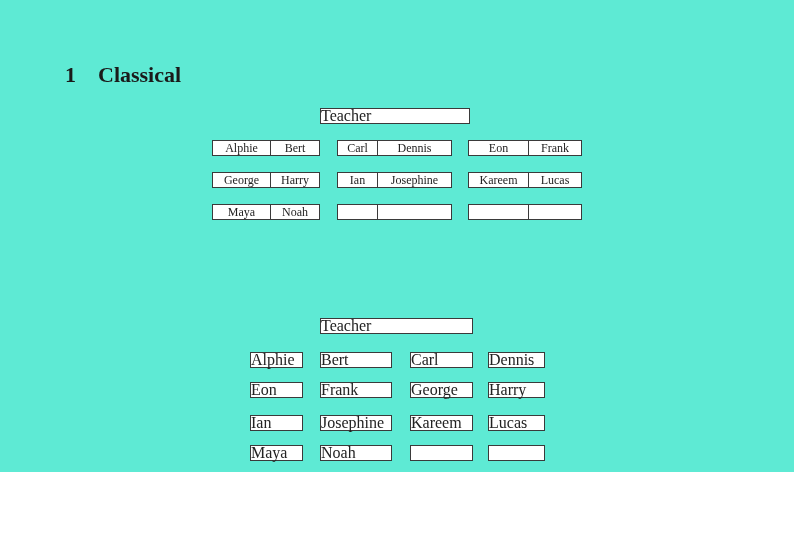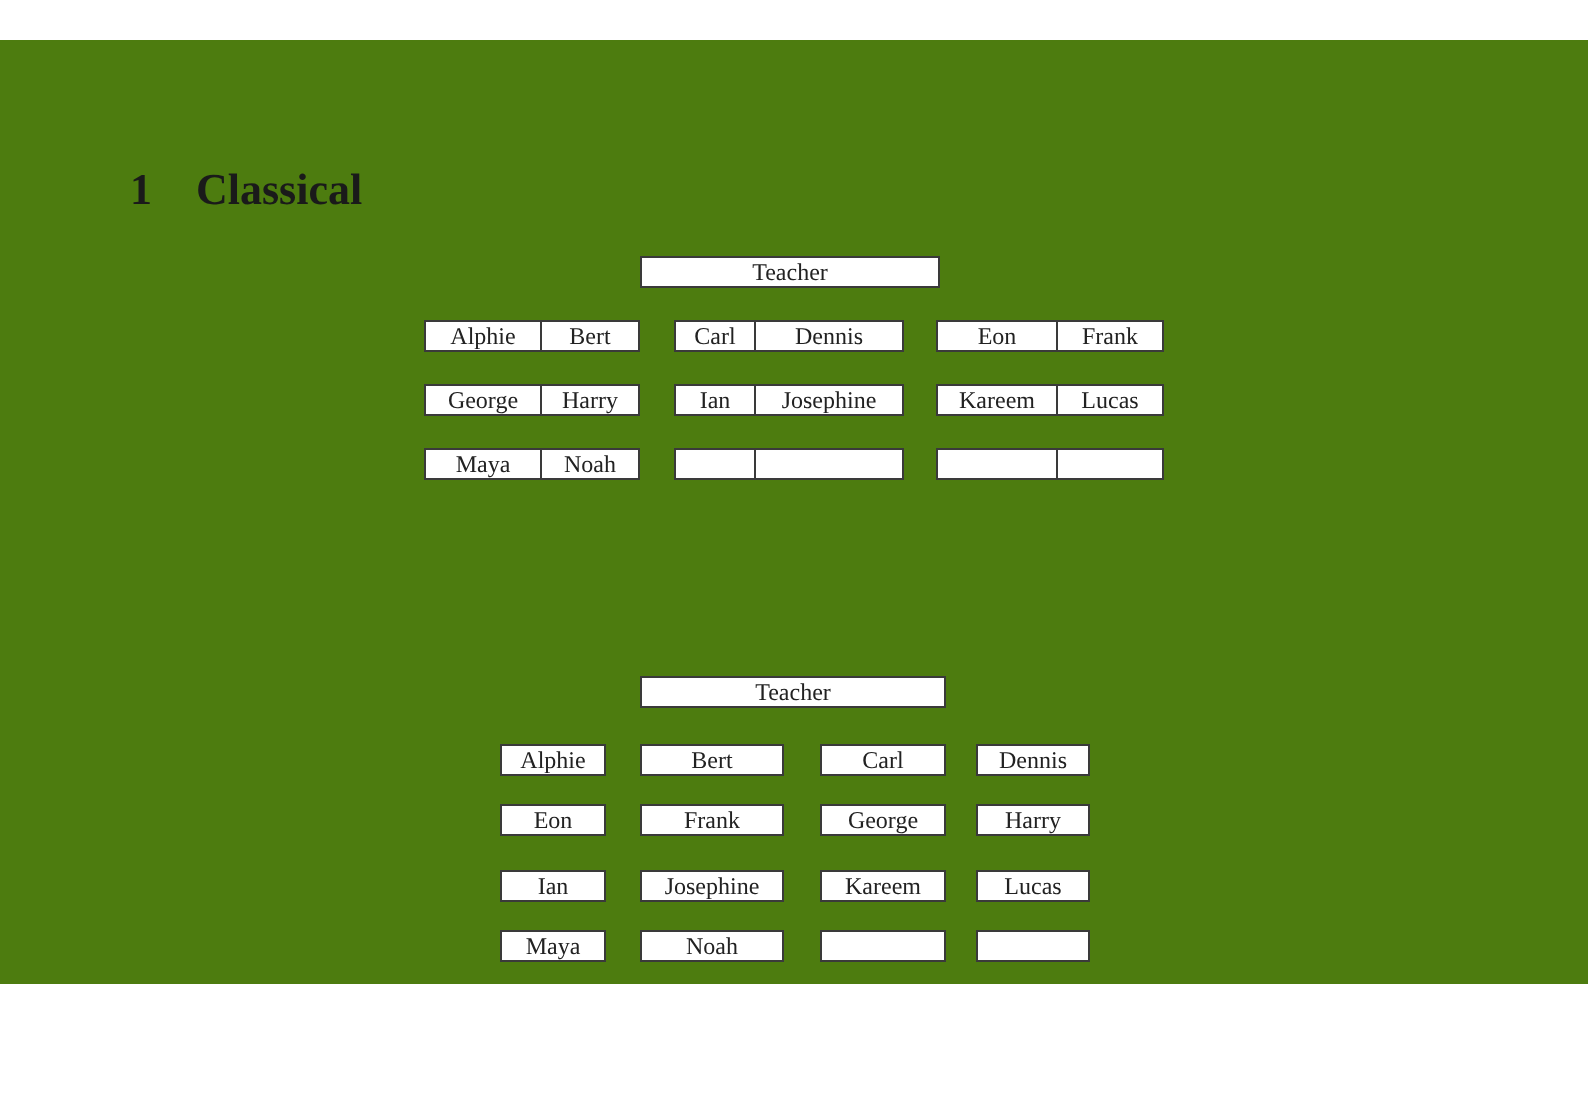--- a/index.html
+++ b/index.html
@@ -1,44 +1,43 @@
 <!DOCTYPE html>
 <html><head>
 <meta charset="utf-8">
 <style>
   html,body{margin:0;padding:0;background:#ffffff;}
   .page{
     position:relative;
     width:794px;height:472px;
-    background:#4d7c0f;
+    background:#5eead4;
     font-family:"Liberation Serif","DejaVu Serif",serif;
     color:#222222;
     overflow:hidden;
-    margin-top:20px;
   }
   .heading{
     position:absolute;
     left:65px;
     font-weight:bold;
     font-size:22px;
     line-height:22px;
     color:#1a1a1a;
     white-space:nowrap;
   }
   .heading .sec-num{display:inline-block;width:33px;}
   .box{
     position:absolute;
     height:16px;
     border:1px solid #3a3a3a;
     box-sizing:border-box;
     background:#ffffff;
   }
   .sbox{
-    text-align:center;
-    font-size:12px;
+    text-align:left;
+    font-size:16px;
     line-height:14px;
   }
   .pbox{display:flex;}
   .pbox .cell{
     display:block;
     flex:0 0 auto;
     text-align:center;
     font-size:12px;
     line-height:14px;
     border-right:1px solid #3a3a3a;

